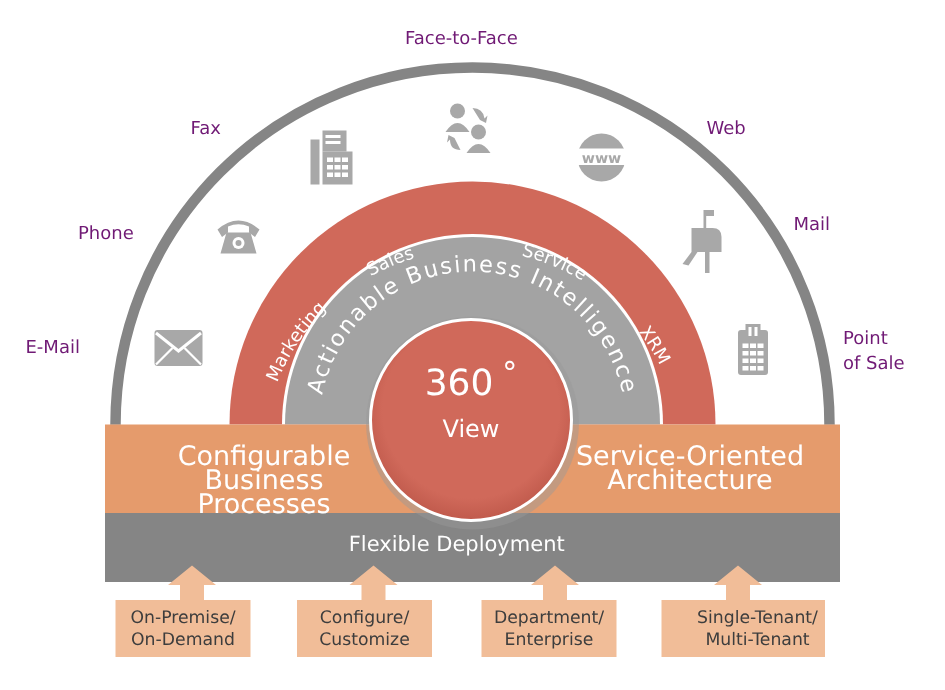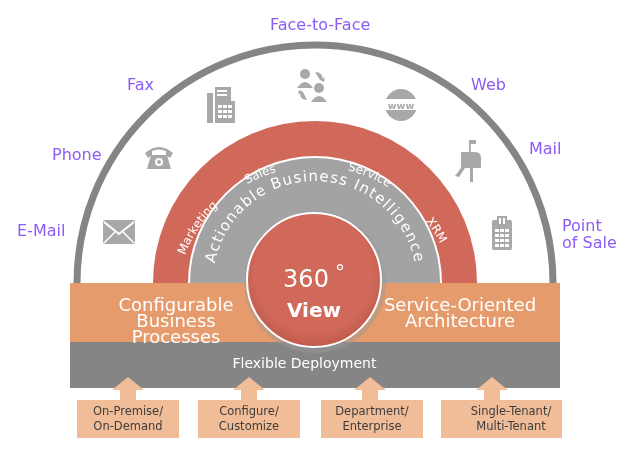--- a/index.html
+++ b/index.html
@@ -1,20 +1,20 @@
 <!DOCTYPE html>
 <html><head>
 <meta charset="utf-8">
 <style>
   html, body { margin:0; padding:0; background:#ffffff; }
   body { width:630px; height:460px; position:relative; overflow:hidden; font-family:"DejaVu Sans", "Liberation Sans", sans-serif; }
   #stage { position:absolute; left:0; top:0; width:630px; height:460px; }
-  .channel-label { position:absolute; color:#8b5cf6; font-size:16px; line-height:16px; white-space:nowrap; }
+  .channel-label { position:absolute; color:#701a75; font-size:12px; line-height:16px; white-space:nowrap; }
   .band-text { position:absolute; color:#ffffff; font-size:18px; line-height:16px; text-align:center; }
-  .foot-box { position:absolute; top:400px; width:102px; height:38px; background:#f1bd98; color:#3d3d3d; font-size:11.5px; line-height:15px; text-align:center; display:flex; align-items:center; justify-content:center; }
+  .foot-box { position:absolute; top:400px; width:90px; height:38px; background:#f1bd98; color:#3d3d3d; font-size:11.5px; line-height:15px; text-align:center; display:flex; align-items:center; justify-content:center; }
   .foot-box span { display:block; white-space:pre-line; }
 </style>
 </head>
 <body>
 
 <div id="stage">
   <svg width="630" height="460" viewBox="0 0 630 460" style="position:absolute;left:0;top:0;">
     <defs>
       <path id="ring-text-path" d="M 213 283 A 102 102 0 0 1 417 283" fill="none"></path>
       <path id="mid-text-path" d="M 177 283 A 140 140 0 0 1 453 283" fill="none"></path>
@@ -141,24 +141,24 @@
   <div class="channel-label" style="left:127px;top:77px;">Fax</div>
   <div class="channel-label" style="left:270px;top:17px;">Face-to-Face</div>
   <div class="channel-label" style="left:471px;top:77px;">Web</div>
   <div class="channel-label" style="left:529px;top:141px;">Mail</div>
   <div class="channel-label" style="left:562px;top:217px;line-height:17px;">
     <div>Point</div>
     <div>of Sale</div>
   </div>
 
   <div style="position:absolute;left:247px;top:240px;width:134px;text-align:center;color:#ffffff;">
-    <div style="font-size:24px;line-height:30px;margin-top:24px;">
+    <div style="font-size:24px;line-height:30px;">
       <span>360</span><span style="font-size:20px;position:relative;top:-8px;margin-left:6px;">°</span>
     </div>
-    <div style="font-size:20px;line-height:30px;font-weight:bold;">View</div>
+    <div style="font-size:16px;line-height:30px;">View</div>
   </div>
 
   <div class="band-text" style="left:96px;top:297px;width:160px;white-space:pre-line;">Configurable
 Business Processes</div>
   <div class="band-text" style="left:380px;top:297px;width:160px;white-space:pre-line;">Service-Oriented
 Architecture</div>
 
   <div class="band-text" style="left:70px;top:355px;width:469px;font-size:14px;">Flexible Deployment</div>
 
   <div class="foot-box" style="left:77px;">

